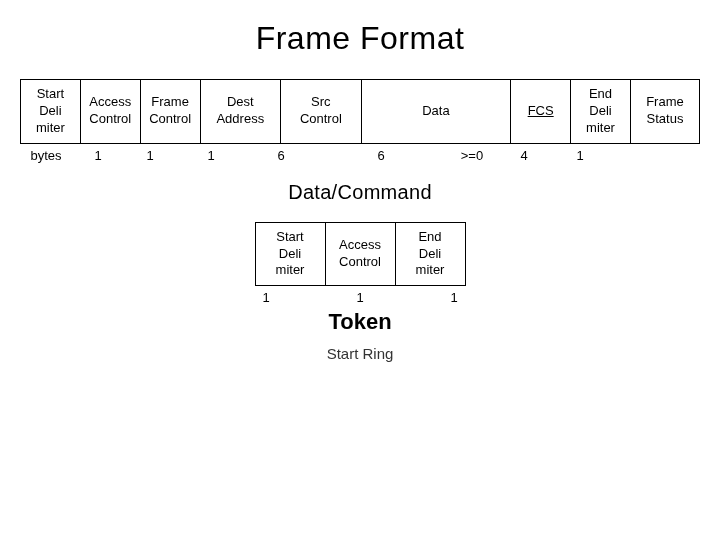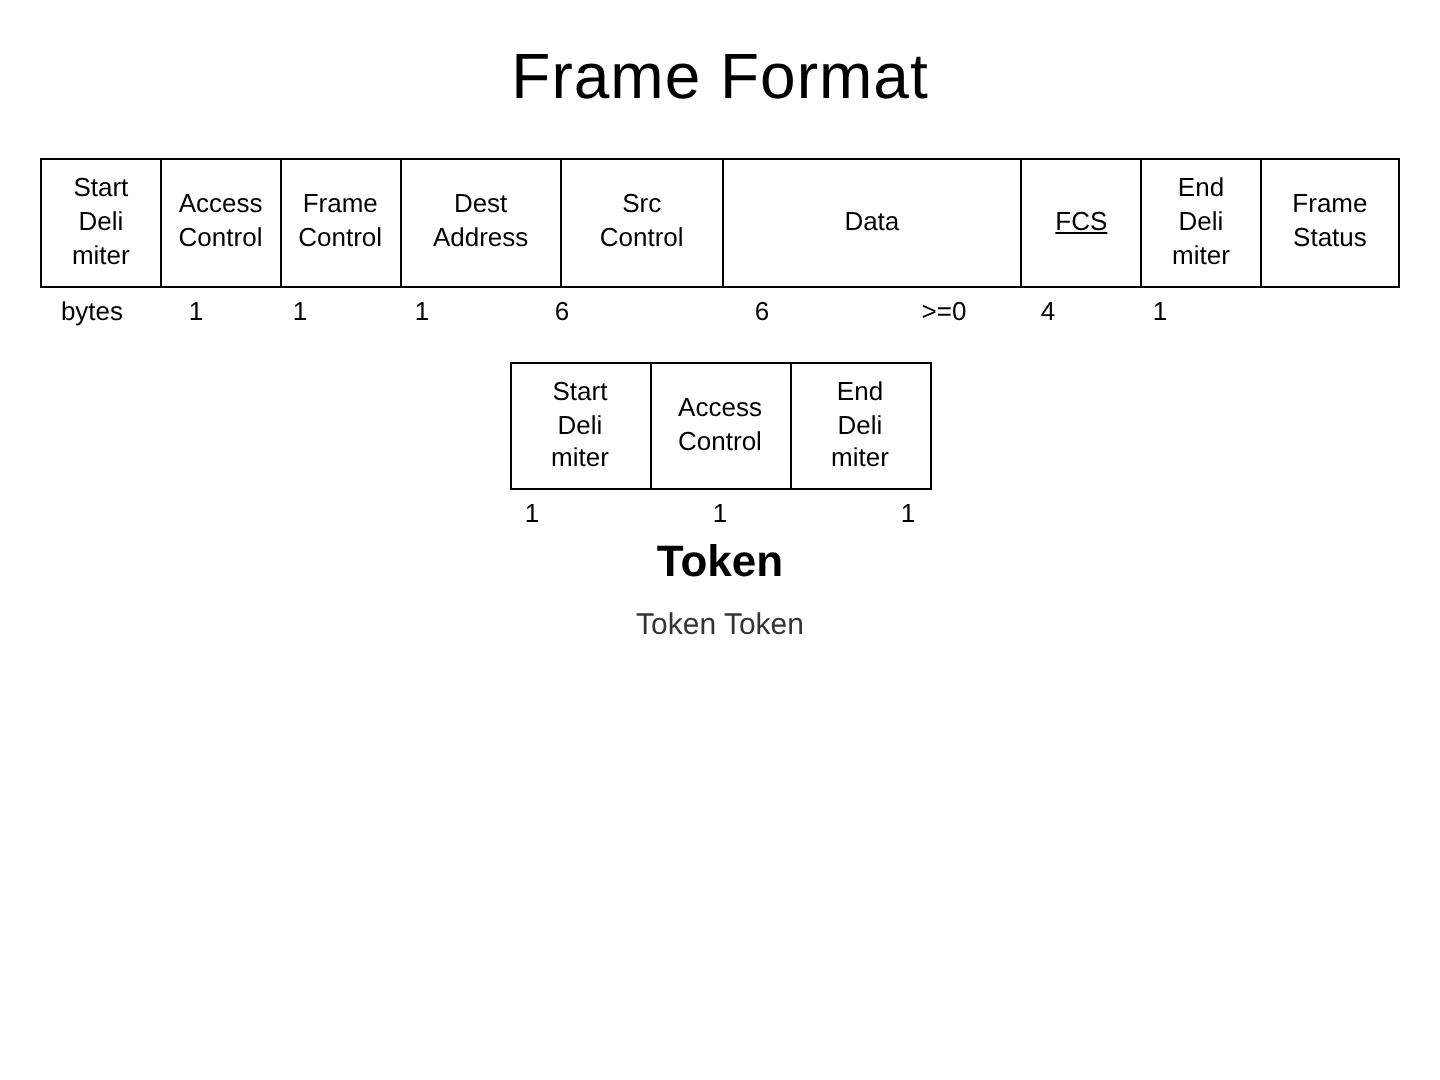--- a/index.html
+++ b/index.html
@@ -131,20 +131,21 @@
     <span style="width:52px; text-align:center; font-size:13px;">1</span>
     <span style="width:52px; text-align:center; font-size:13px;">1</span>
     <span style="width:70px; text-align:center; font-size:13px;">1</span>
     <span style="width:70px; text-align:center; font-size:13px;">6</span>
     <span style="width:130px; text-align:center; font-size:13px;">6</span>
     <span style="width:52px; text-align:center; font-size:13px;">&gt;=0</span>
     <span style="width:52px; text-align:center; font-size:13px;">4</span>
     <span style="width:60px; text-align:center; font-size:13px;">1</span>
   </div>
 
+  <div class="data-command">Data/Command</div>
 
   <div class="token-section">
     <table class="token-table">
       <tbody>
           <tr>
         <td style="white-space:pre-line;">Start
 Deli
 miter</td>
         <td style="white-space:pre-line;">Access
 Control</td>
@@ -155,15 +156,15 @@
     </tbody>
       </table>
     <div style="display:flex; justify-content:center;">
       <span style="width:94px; text-align:center; font-size:13px;">1</span>
       <span style="width:94px; text-align:center; font-size:13px;">1</span>
       <span style="width:94px; text-align:center; font-size:13px;">1</span>
     </div>
     <div class="token-label" style="margin-top:4px;">Token</div>
   </div>
 
-  <div class="token-ring-label">Token Token</div>
+  <div class="token-ring-label">Start Ring</div>
 
 </div>
 
 </body></html>

